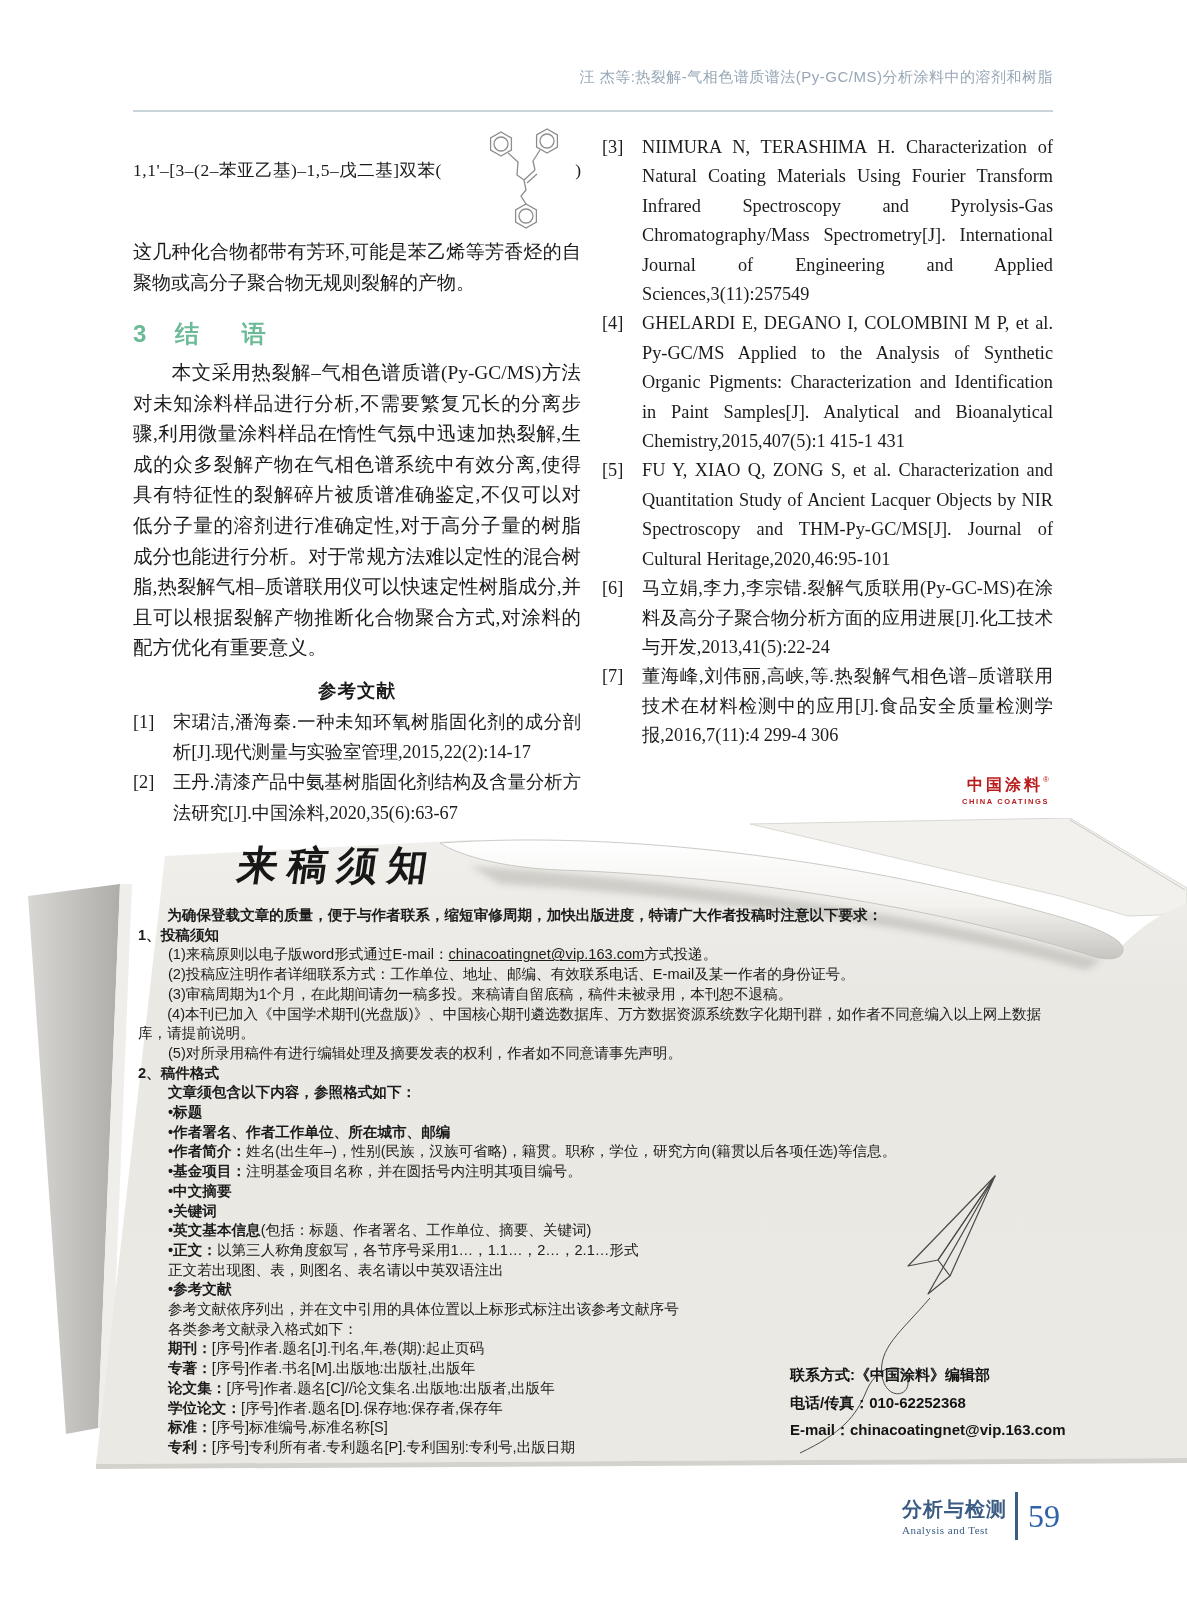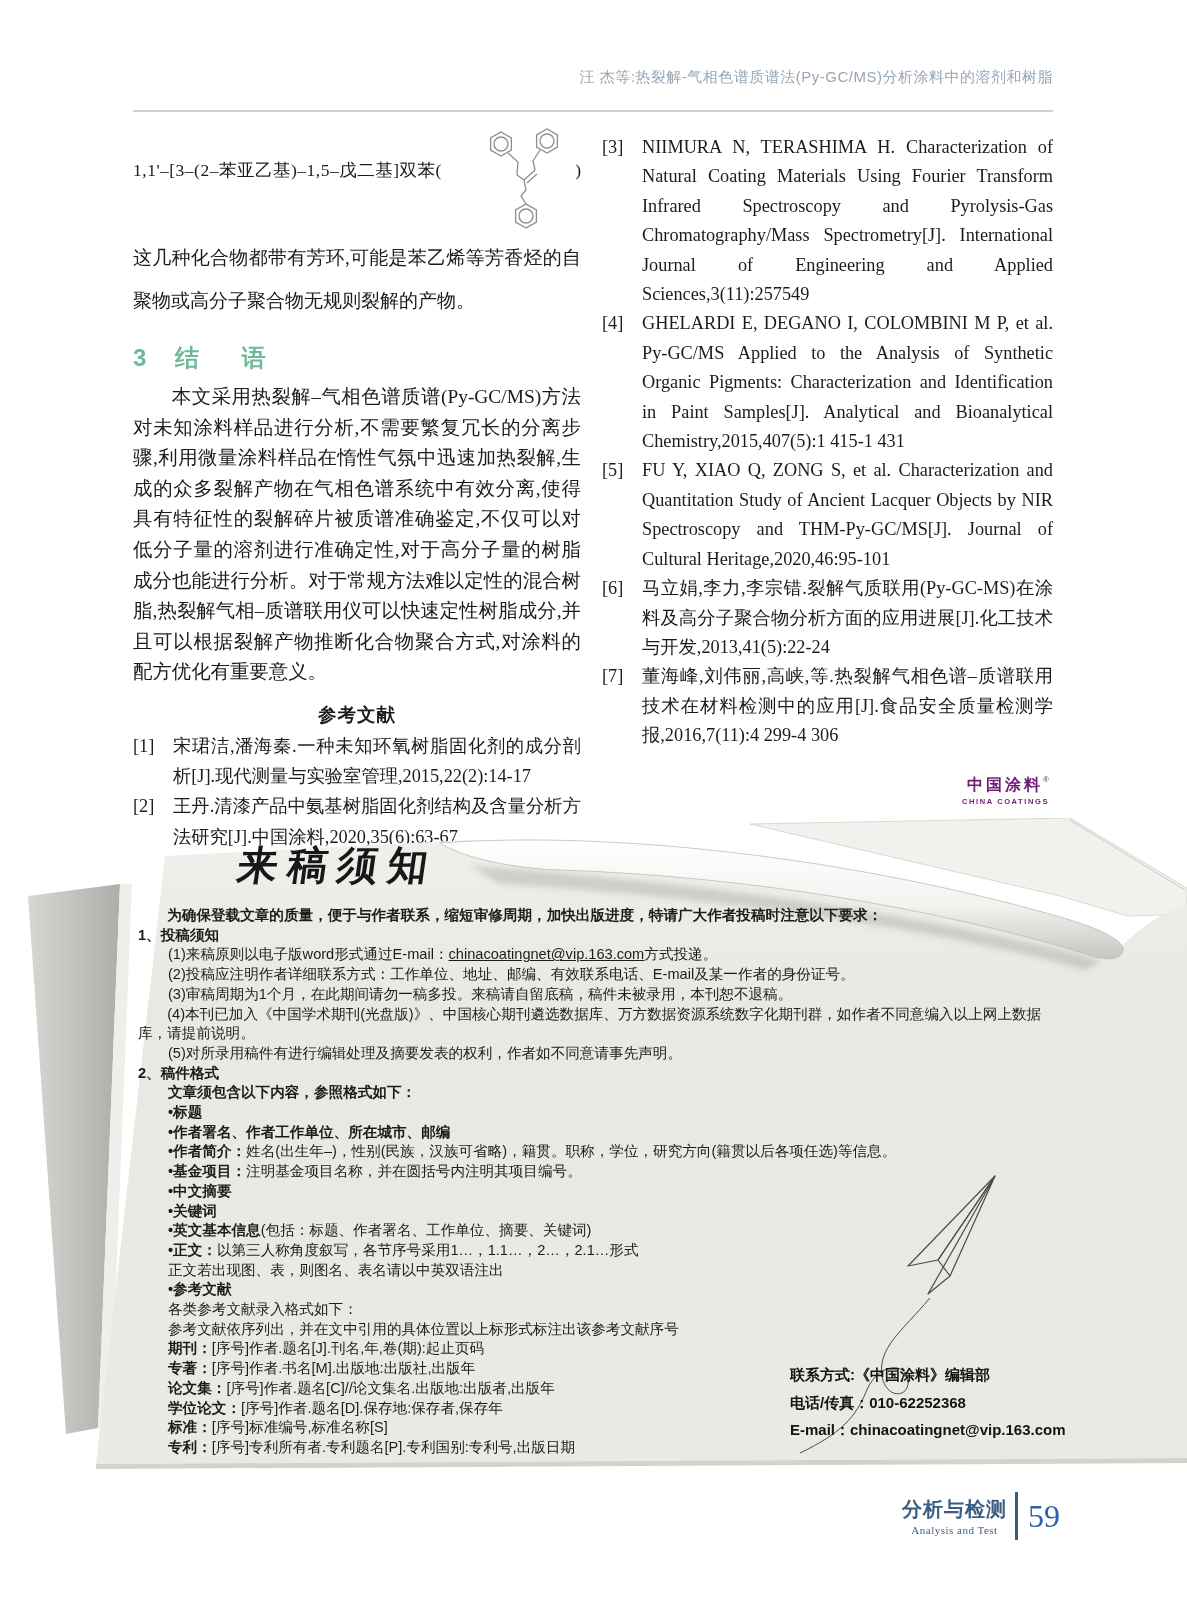--- a/index.html
+++ b/index.html
@@ -14,38 +14,38 @@
   
   .col{position:absolute;}
   .col-left{top:128px;left:133px;width:448px;}
   .col-right{top:133px;left:602px;width:451px;}
 
   .compound-row{position:relative;height:104px;}
   .compound-text{position:absolute;top:30px;left:0;font-size:17.5px;letter-spacing:.5px;}
   .compound-close{position:absolute;top:32px;right:0;font-size:17.5px;}
   .structure-svg{position:absolute;top:0;right:14px;}
 
-  .para1{margin:4px 0 0;font-size:19px;line-height:43px;text-align:justify;}
+  .para1{margin:4px 0 0;font-size:19px;line-height:31px;text-align:justify;}
 
   .sec{margin:20px 0 8px;font-family:"Liberation Sans",sans-serif;font-weight:bold;
        font-size:24px;color:#6cba97;}
   .sec-num{margin-right:22px;}
   .sec-title{letter-spacing:18px;}
 
   .conclusion{margin:6px 0 0;font-size:19.4px;line-height:30.6px;text-align:justify;text-indent:2em;}
 
   .refs-head{margin:14px 0 4px;text-align:center;font-size:18.5px;font-weight:bold;
              font-family:"Liberation Sans",sans-serif;letter-spacing:1px;}
 
   .ref{position:relative;padding-left:40px;font-size:18.3px;line-height:30.2px;text-align:justify;}
   .ref-num{position:absolute;left:0;top:0;}
   .col-right .ref{line-height:29.4px;}
 
   .logo-block{margin-top:24px;text-align:right;padding-right:4px;
-              font-family:"Liberation Sans",sans-serif;color:#701a75;}
+              font-family:"Liberation Sans",sans-serif;color:#b91c1c;}
   .logo-cn{font-size:16px;font-weight:bold;letter-spacing:3px;}
   .logo-mark{font-size:8px;vertical-align:top;}
   .logo-en{font-size:7.5px;letter-spacing:1.6px;font-weight:bold;margin-top:1px;}
 
   
   .notice{position:absolute;top:818px;left:0;width:1187px;height:660px;}
   .deco{position:absolute;top:0;left:0;}
   .notice-title{position:absolute;top:20px;left:238px;
     font-family:"Liberation Sans",sans-serif;font-weight:900;font-size:40px;color:#171717;
     letter-spacing:10px;transform:skewX(-8deg);}
@@ -55,21 +55,21 @@
   .bold{font-weight:bold;}
   .ind{padding-left:30px;}
   .indent2{text-indent:2em;}
   .email-link{text-decoration:underline;color:#1c1c1c;}
 
   .contact{position:absolute;top:543px;left:790px;font-family:"Liberation Sans",sans-serif;
     font-size:15px;line-height:27.5px;font-weight:bold;color:#141414;}
 
   
   .footer{position:absolute;top:1492px;left:902px;display:flex;align-items:center;}
-  .f-txt{text-align:center;color:#3c5d83;}
+  .f-txt{text-align:left;color:#3c5d83;}
   .f-cn{font-family:"Liberation Sans",sans-serif;font-weight:bold;font-size:20px;letter-spacing:1px;}
   .f-en{font-family:"Liberation Serif",serif;font-size:11px;letter-spacing:.5px;margin-top:1px;}
   .f-bar{width:3px;height:48px;background:#3c5d83;margin:0 10px 0 8px;}
   .f-page{font-family:"Liberation Serif",serif;font-size:32px;color:#2f62a8;}
 </style>
 </head>
 <body>
 
 <div class="page">
 
@@ -205,22 +205,22 @@
       <p class="ind"><span class="bold">•作者署名、作者工作单位、所在城市、邮编</span><span></span></p>
       <p class="ind"><span class="bold">•作者简介：</span><span>姓名(出生年–)，性别(民族，汉族可省略)，籍贯。职称，学位，研究方向(籍贯以后各项任选)等信息。</span></p>
       <p class="ind"><span class="bold">•基金项目：</span><span>注明基金项目名称，并在圆括号内注明其项目编号。</span></p>
       <p class="ind"><span class="bold">•中文摘要</span><span></span></p>
       <p class="ind"><span class="bold">•关键词</span><span></span></p>
       <p class="ind"><span class="bold">•英文基本信息</span><span>(包括：标题、作者署名、工作单位、摘要、关键词)</span></p>
       <p class="ind"><span class="bold">•正文：</span><span>以第三人称角度叙写，各节序号采用1…，1.1…，2…，2.1…形式</span></p>
 
       <p class="ind">正文若出现图、表，则图名、表名请以中英双语注出</p>
       <p class="ind bold">•参考文献</p>
+      <p class="ind">参考文献依序列出，并在文中引用的具体位置以上标形式标注出该参考文献序号</p>
       <p class="ind">各类参考文献录入格式如下：</p>
-      <p class="ind">参考文献依序列出，并在文中引用的具体位置以上标形式标注出该参考文献序号</p>
 
       <p class="ind"><span class="bold">期刊：</span><span>[序号]作者.题名[J].刊名,年,卷(期):起止页码</span></p>
       <p class="ind"><span class="bold">专著：</span><span>[序号]作者.书名[M].出版地:出版社,出版年</span></p>
       <p class="ind"><span class="bold">论文集：</span><span>[序号]作者.题名[C]//论文集名.出版地:出版者,出版年</span></p>
       <p class="ind"><span class="bold">学位论文：</span><span>[序号]作者.题名[D].保存地:保存者,保存年</span></p>
       <p class="ind"><span class="bold">标准：</span><span>[序号]标准编号,标准名称[S]</span></p>
       <p class="ind"><span class="bold">专利：</span><span>[序号]专利所有者.专利题名[P].专利国别:专利号,出版日期</span></p>
     </div>
 
     <svg class="deco" style="left:770px;top:330px;" width="410" height="330" viewBox="0 0 410 330">

